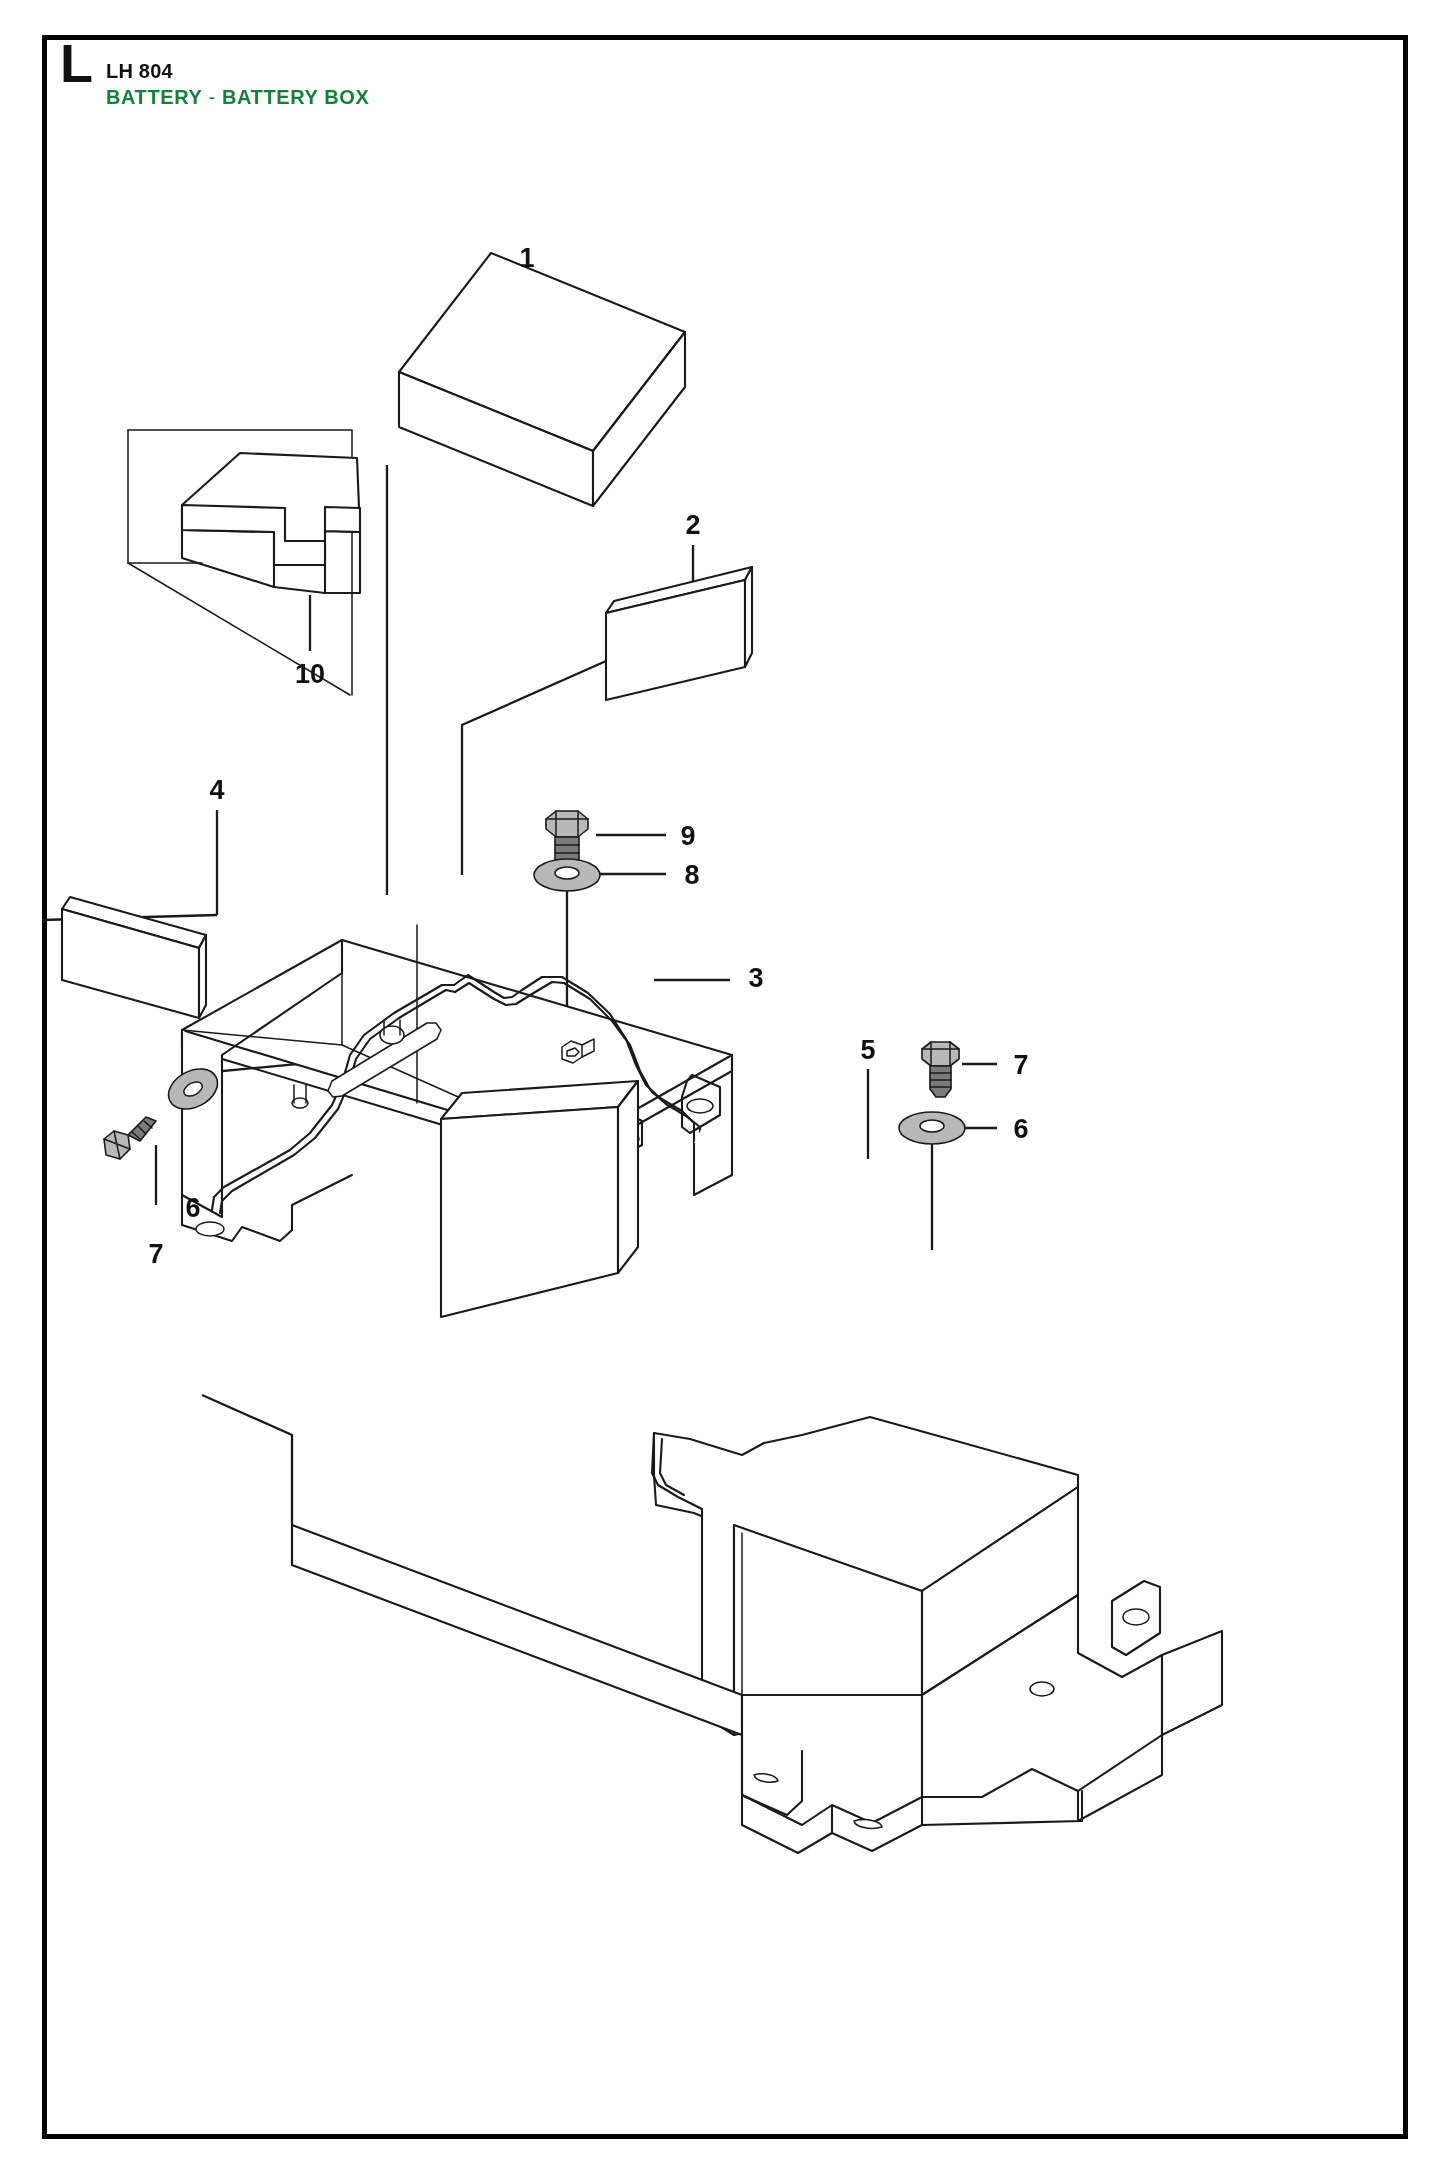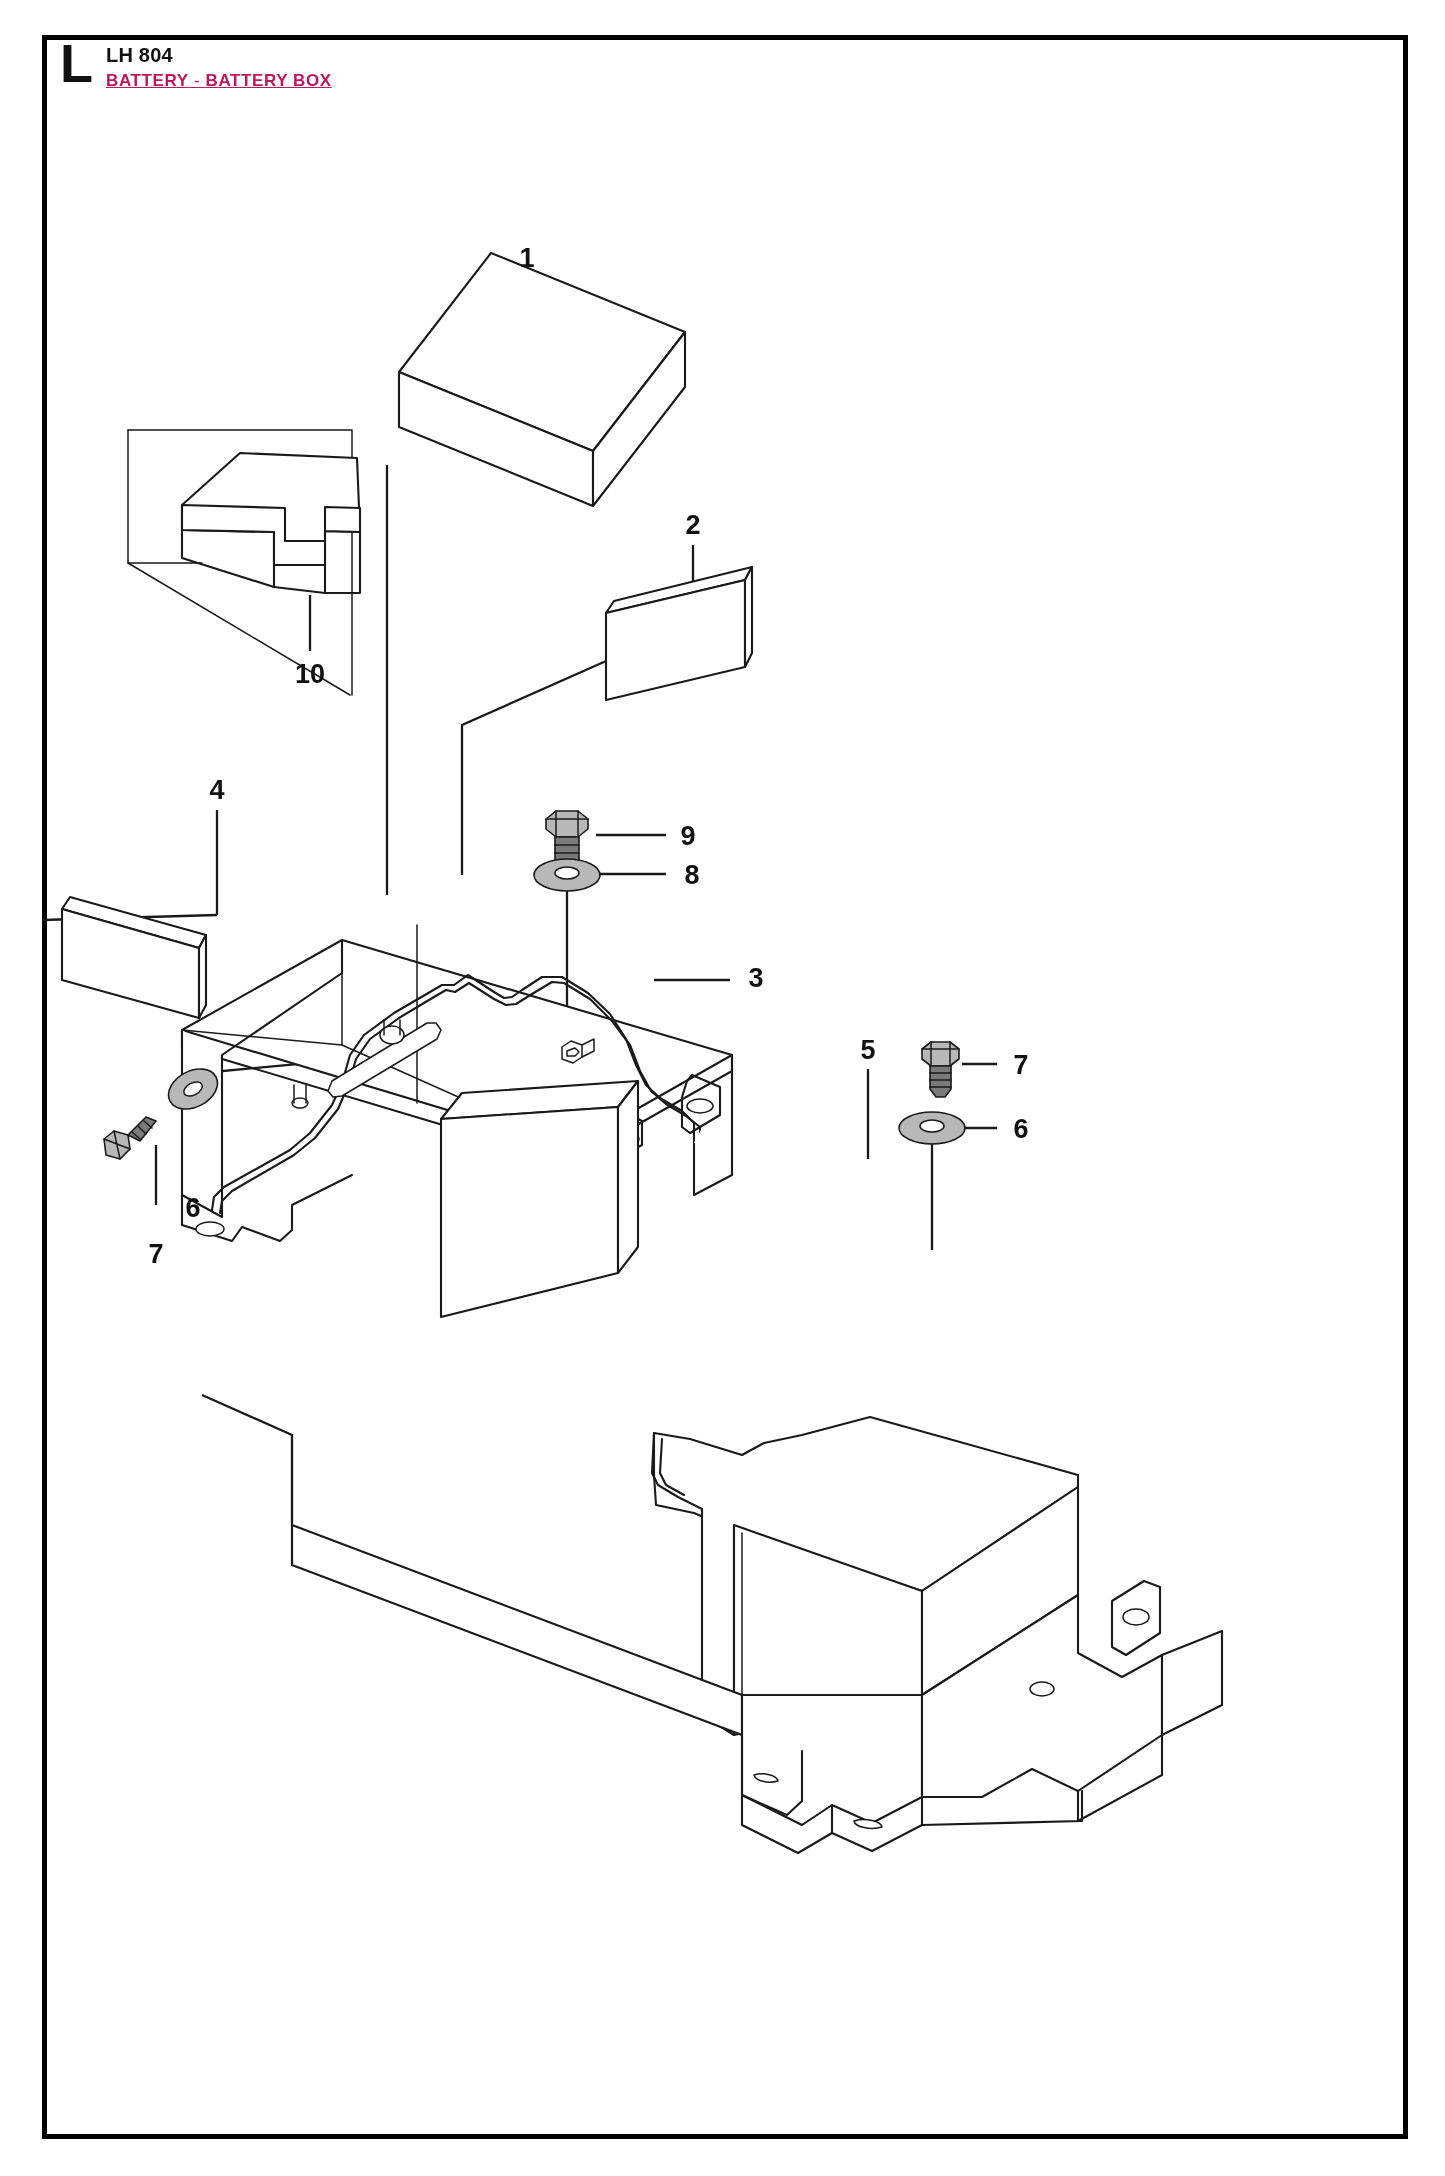--- a/index.html
+++ b/index.html
@@ -37,38 +37,37 @@
     font-family: "Liberation Sans", sans-serif;
     font-size: 54px;
     font-weight: bold;
     line-height: 46px;
     letter-spacing: -1px;
     color: #111111;
     margin-right: 14px;
     margin-top: 0px;
   }
   #title-block {
-    margin-top: 4px;
+    margin-top: 20px;
   }
   #model-name {
     font-size: 20px;
     font-weight: bold;
     letter-spacing: 0.2px;
     color: #111111;
     line-height: 22px;
   }
   #section-title {
-    font-size: 17px;
+    font-size: 20px;
     font-weight: bold;
     letter-spacing: 0.6px;
-    color: #be185d;
+    color: #15803d;
     line-height: 26px;
     margin-top: 2px;
     white-space: nowrap;
-    text-decoration: underline;
   }
   #section-title .sep {
     font-weight: normal;
   }
   #drawing {
     position: absolute;
     left: 42px;
     top: 35px;
     width: 1366px;
     height: 2104px;

